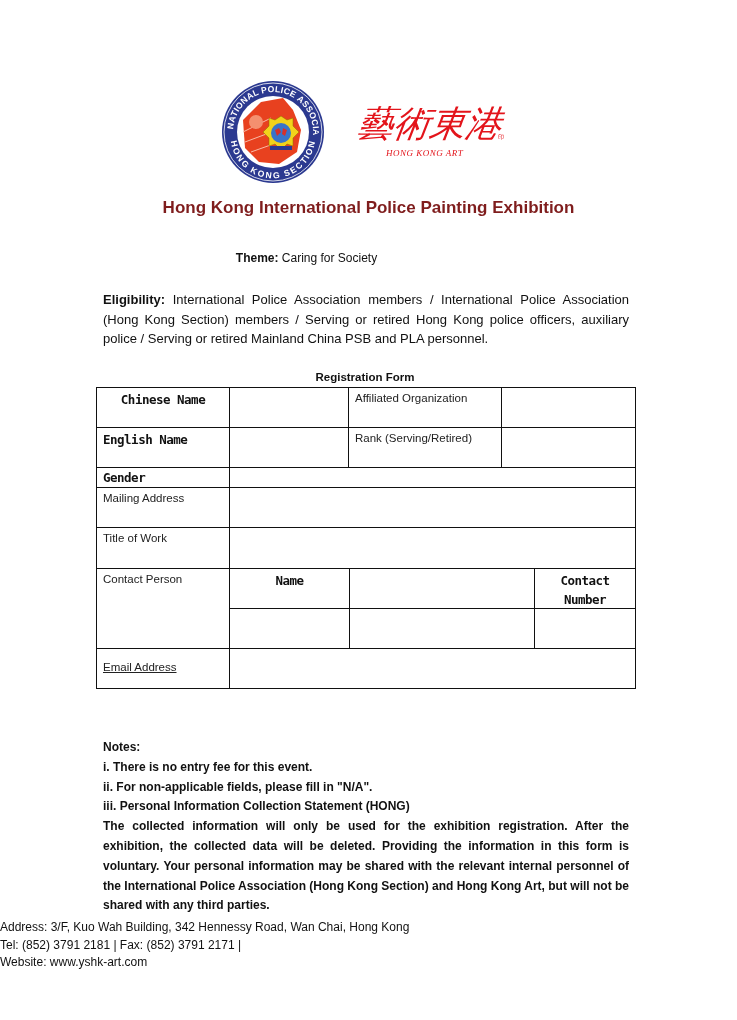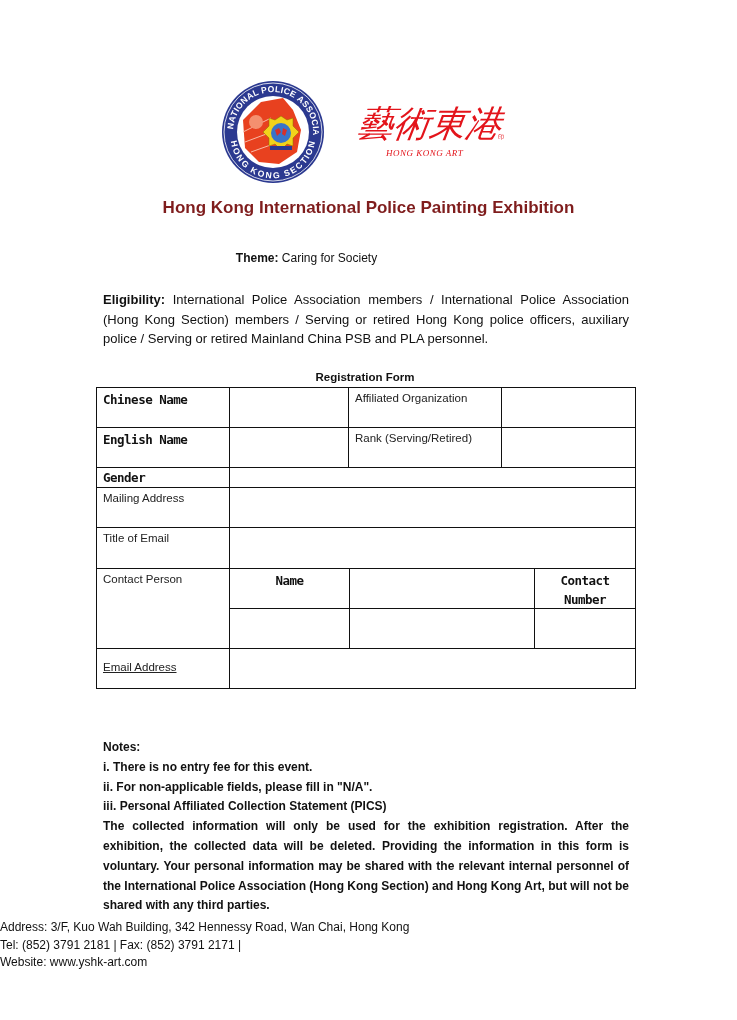--- a/index.html
+++ b/index.html
@@ -104,58 +104,58 @@
   <div class="hl" style="left:0; top:301px; width:540px;"></div>
 
   <div class="vl" style="left:0; top:0; height:302px;"></div>
   <div class="vl" style="left:133px; top:0; height:302px;"></div>
   <div class="vl" style="left:252px; top:0; height:80px;"></div>
   <div class="vl" style="left:405px; top:0; height:80px;"></div>
   <div class="vl" style="left:253px; top:181px; height:80px;"></div>
   <div class="vl" style="left:438px; top:181px; height:80px;"></div>
   <div class="vl" style="left:539px; top:0; height:302px;"></div>
 
-  <div class="cell mono-b" style="left:1px; top:1px; width:132px; height:39px;">Chinese Name</div>
+  <div class="cell mono-b" style="left:1px; top:1px; width:132px; height:39px;text-align:center;">Chinese Name</div>
   <div class="cell" style="left:134px; top:1px; width:118px; height:39px;"></div>
   <div class="cell plain" style="left:253px; top:1px; width:152px; height:39px;">Affiliated Organization</div>
   <div class="cell" style="left:406px; top:1px; width:133px; height:39px;"></div>
 
   <div class="cell mono-b" style="left:1px; top:41px; width:132px; height:39px;">English Name</div>
   <div class="cell" style="left:134px; top:41px; width:118px; height:39px;"></div>
   <div class="cell plain" style="left:253px; top:41px; width:152px; height:39px;">Rank (Serving/Retired)</div>
   <div class="cell" style="left:406px; top:41px; width:133px; height:39px;"></div>
 
   <div class="cell mono-b" style="left:1px; top:81px; width:132px; height:19px; padding-top:2px;">Gender</div>
   <div class="cell" style="left:134px; top:81px; width:405px; height:19px;"></div>
 
   <div class="cell plain" style="left:1px; top:101px; width:132px; height:39px;">Mailing Address</div>
   <div class="cell" style="left:134px; top:101px; width:405px; height:39px;"></div>
 
-  <div class="cell plain" style="left:1px; top:141px; width:132px; height:40px;">Title of Email</div>
+  <div class="cell plain" style="left:1px; top:141px; width:132px; height:40px;">Title of Work</div>
   <div class="cell" style="left:134px; top:141px; width:405px; height:40px;"></div>
 
   <div class="cell mono-b center" style="left:134px; top:182px; width:119px; height:39px;">Name</div>
   <div class="cell plain" style="left:1px; top:182px; width:132px; height:79px;">Contact Person</div>
   <div class="cell mono-b center" style="left:439px; top:182px; width:100px; height:39px; line-height:19px; padding-top:2px;">
     <div>Contact</div>
     <div>Number</div>
   </div>
   <div class="cell" style="left:134px; top:222px; width:119px; height:39px;"></div>
   <div class="cell" style="left:254px; top:222px; width:184px; height:39px;"></div>
   <div class="cell" style="left:439px; top:222px; width:100px; height:39px;"></div>
 
   <div class="cell plain" style="left:1px; top:270px; width:132px; height:39px;text-decoration:underline;">Email Address</div>
   <div class="cell" style="left:134px; top:262px; width:405px; height:39px;"></div>
 </div>
 
 <div id="notes" class="abs">
   <div>Notes:</div>
   <div>i. There is no entry fee for this event.</div>
   <div>ii. For non-applicable fields, please fill in "N/A".</div>
-  <div>iii. Personal Affiliated Collection Statement (PICS)</div>
+  <div>iii. Personal Information Collection Statement (HONG)</div>
   <div class="para">The collected information will only be used for the exhibition registration. After the exhibition, the collected data will be deleted. Providing the information in this form is voluntary. Your personal information may be shared with the relevant internal personnel of the International Police Association (Hong Kong Section) and Hong Kong Art, but will not be shared with any third parties.</div>
 </div>
 
 <div id="footer" class="abs">
   <div>Address: 3/F, Kuo Wah Building, 342 Hennessy Road, Wan Chai, Hong Kong</div>
   <div>Tel: (852) 3791 2181 | Fax: (852) 3791 2171 |</div>
   <div>Website: www.yshk-art.com</div>
 </div>
 
 </body></html>

